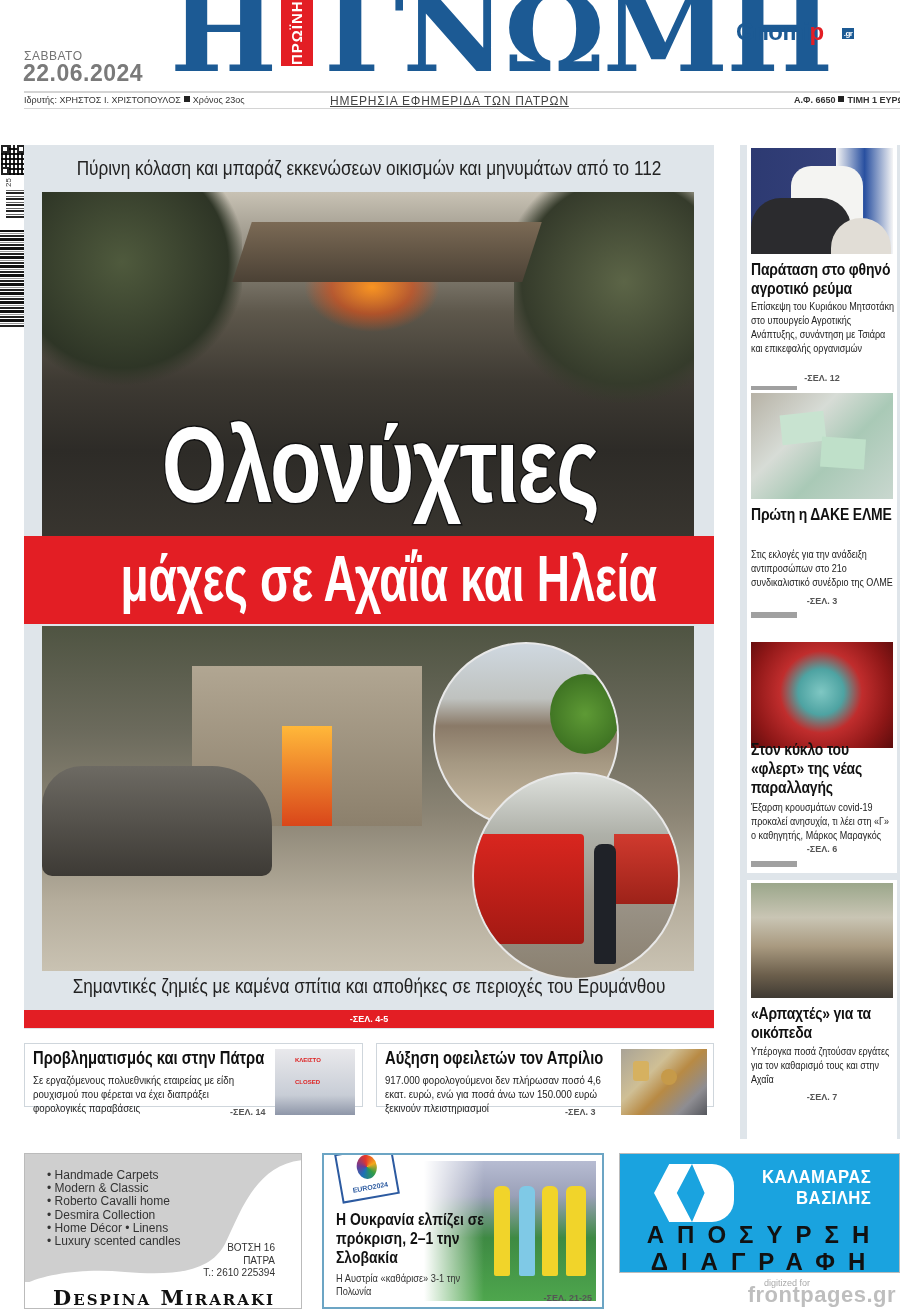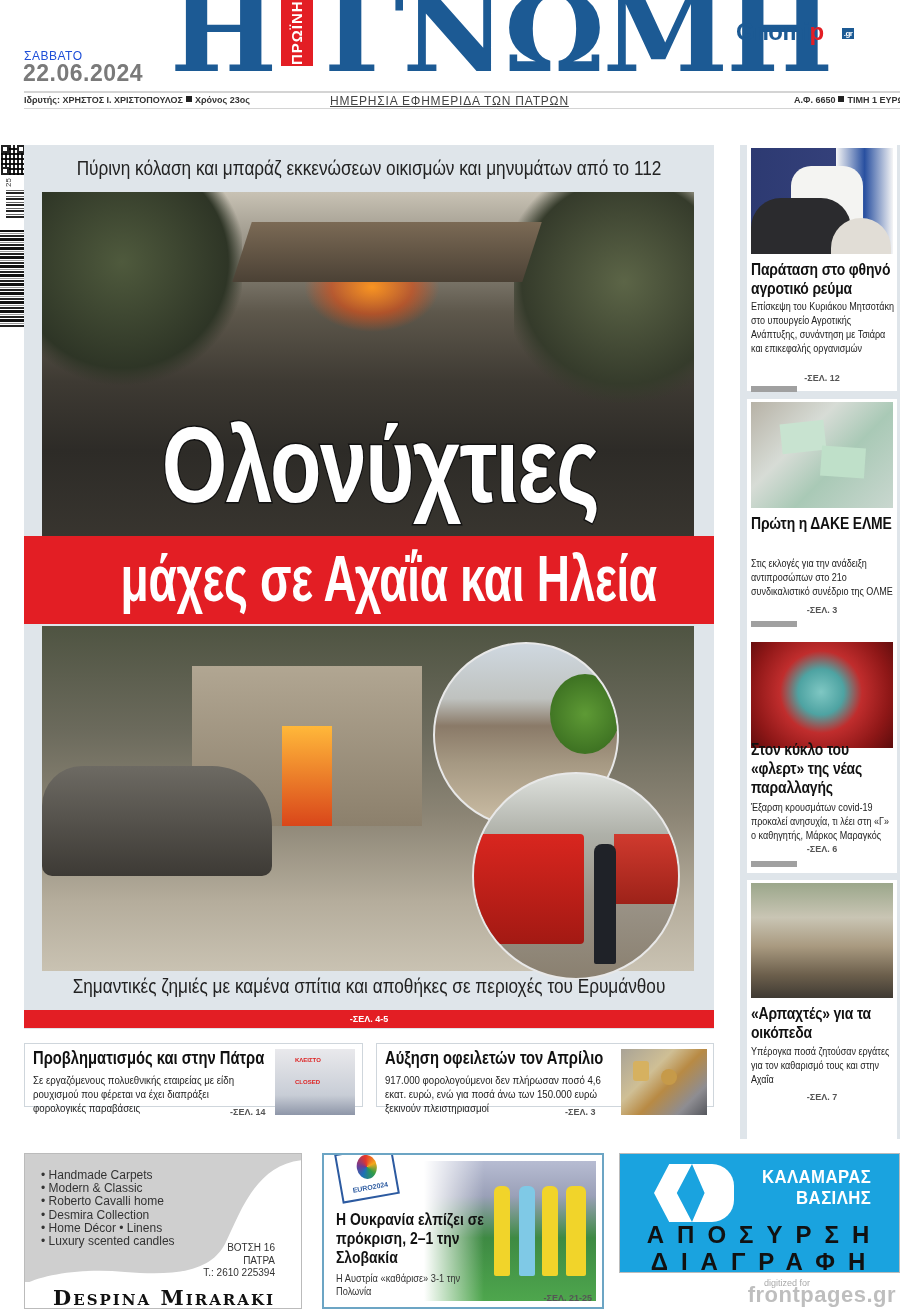--- a/index.html
+++ b/index.html
@@ -1,31 +1,31 @@
 <!DOCTYPE html>
 <html><head>
 <meta charset="utf-8">
 <style>
   * { box-sizing: border-box; margin: 0; padding: 0; }
   html, body { width: 900px; height: 1311px; background: #ffffff; overflow: hidden; }
   body { position: relative; font-family: "Liberation Sans", sans-serif; color: #111; }
   .abs { position: absolute; }
 
   
-  .day { left: 24px; top: 49px; font-size: 12px; color: #1d4ed8; letter-spacing: 0.5px; }
+  .day { left: 24px; top: 49px; font-size: 12px; color: #737373; letter-spacing: 0.5px; }
   .date { left: 23px; top: 60px; font-size: 23px; font-weight: bold; color: #7a7a7a; letter-spacing: 0.5px; }
   .logo { left: 170px; top: -14px; height: 94px; display: flex; align-items: flex-end; }
   .logo .big { font-family: "DejaVu Serif", serif; font-weight: bold; color: #1c5a94; font-size: 108px; line-height: 94px; letter-spacing: -2px; transform: scaleX(1.05); transform-origin: left; }
   .logo .proini { position: absolute; left: 111px; top: 14px; width: 32px; height: 66px; background: #e31e24; color: #fff; font-size: 15px; font-weight: bold; writing-mode: vertical-rl; transform: rotate(180deg); text-align: center; line-height: 32px; letter-spacing: 1px; }
   .gnomip { left: 736px; top: 18px; font-size: 24px; color: #1c5a94; font-weight: bold; letter-spacing: -0.5px; }
   .gnomip .p { color: #e31e24; }
   .gnomip .gr { display: inline-block; background: #1c5a94; color: #fff; font-size: 8px; padding: 1px 2px; vertical-align: middle; margin-left: 18px; }
   .rule1 { left: 24px; top: 91px; width: 876px; height: 2px; background: #d4d4d4; }
   .rule2 { left: 24px; top: 108px; width: 876px; height: 1px; background: #d4d4d4; }
-  .founder { left: 24px; top: 95px; font-size: 9px; font-weight: bold; color: #333; }
+  .founder { left: 24px; top: 95px; font-size: 9px; font-weight: normal; color: #333; }
   .daily { left: 330px; top: 94px; font-size: 12px; color: #444; letter-spacing: 0.8px; text-decoration: underline; }
   .issue { left: 778px; top: 95px; font-size: 9px; font-weight: bold; color: #333; white-space: nowrap; margin-left: 16px; }
   .sq { display: inline-block; width: 6px; height: 6px; background: #222; margin: 0 3px; vertical-align: 1px; }
 
   
   .qr { left: 1px; top: 145px; width: 24px; height: 30px; background:
       repeating-linear-gradient(90deg,#222 0 2px,#fff 2px 4px),
       repeating-linear-gradient(0deg,#222 0 2px,#fff 2px 5px); background-blend-mode: multiply; }
   .qr-corner { position: absolute; width: 8px; height: 8px; border: 2px solid #222; background: #fff; }
   .barcode1 { left: 6px; top: 190px; width: 22px; height: 28px; background: repeating-linear-gradient(0deg,#222 0 2px,#fff 2px 3px,#666 3px 4px,#fff 4px 6px); }
@@ -76,21 +76,21 @@
   
   .sec-box { top: 1043px; height: 64px; background: #fff; border: 1px solid #cfd6dc; }
   .sec-title { position: absolute; left: 8px; top: 4px; font-size: 18px; font-weight: bold; color: #111; transform: scaleX(0.82); transform-origin: left; white-space: nowrap; }
   .sec-text { position: absolute; left: 8px; top: 29px; font-size: 11.5px; line-height: 14px; color: #222; transform: scaleX(0.84); transform-origin: left; width: 320px; }
   .sec-page { position: absolute; font-size: 9px; font-weight: bold; color: #555; }
   .sec-photo { position: absolute; top: 7px; width: 80px; height: 73px; }
 
   
   .ad1 { left: 24px; top: 1153px; width: 278px; height: 156px; border: 1px solid #bbb; background: #fff; overflow: hidden; }
   .ad1-swoosh { position: absolute; left: 0; top: 0; width: 278px; height: 128px; background: #cfcfcf; clip-path: path("M0 0 L278 0 L278 6 C230 10 215 60 200 90 C185 118 150 122 100 118 C60 114 20 120 0 130 Z"); }
-  .ad1-list { position: absolute; left: 16px; top: 15px; font-size: 12px; line-height: 13.2px; color: #333; list-style: none; }
+  .ad1-list { position: absolute; left: 22px; top: 15px; font-size: 12px; line-height: 13.2px; color: #333; list-style: none; }
   .ad1-list li::before { content: "• "; }
   .ad1-addr { position: absolute; right: 26px; top: 88px; font-size: 10px; line-height: 12.5px; color: #333; text-align: right; }
   .ad1-brand { position: absolute; left: 0; top: 131px; width: 278px; text-align: center; font-family: "DejaVu Serif", serif; font-size: 21px; color: #111; letter-spacing: 2px; font-variant: small-caps; font-weight: bold; }
 
   .ad2 { left: 322px; top: 1153px; width: 282px; height: 156px; border: 2px solid #6ca5c4; background: #fff; overflow: hidden; }
   .ad2-photo { position: absolute; right: 6px; top: 6px; width: 172px; height: 140px; background: linear-gradient(180deg,#b7bcd2 0%,#9aa0b8 25%,#3e8a43 55%,#4ea64d 100%); }
   .ad2-photo .fade { position: absolute; left: 0; top: 0; width: 60px; height: 140px; background: linear-gradient(90deg,#fff,rgba(255,255,255,0)); }
   .ad2-photo .pl { position: absolute; width: 16px; height: 90px; top: 25px; background: #f1d42a; border-radius: 6px 6px 2px 2px; }
   .euro-badge { position: absolute; left: 14px; top: -6px; width: 58px; height: 50px; border: 2px solid #2c5aa0; background: #fff; transform: rotate(-10deg); }
   .euro-badge .trophy { position: absolute; left: 18px; top: 4px; width: 20px; height: 24px; border-radius: 50%; background: conic-gradient(#e4352c,#f6a71b,#2e9c48,#1b70b8,#6f3b94,#e4352c); }
@@ -185,21 +185,21 @@
       <div style="position:absolute;left:40px;top:18px;width:72px;height:60px;background:#f4f4f2;border-radius:20px 20px 4px 4px"></div>
       <div style="position:absolute;left:0;top:50px;width:100px;height:56px;background:#2b2b2e;border-radius:30px 30px 0 0"></div>
       <div style="position:absolute;left:80px;top:70px;width:60px;height:36px;background:#e1ddd6;border-radius:30px 30px 0 0"></div>
     </div>
     <div class="rc-title" style="top:115px">Παράταση στο φθηνό αγροτικό ρεύμα</div>
     <div class="rc-text" style="top:154px">Επίσκεψη του Κυριάκου Μητσοτάκη στο υπουργείο Αγροτικής Ανάπτυξης, συνάντηση με Τσιάρα και επικεφαλής οργανισμών</div>
     <div class="rc-page" style="top:228px">-ΣΕΛ. 12</div>
     <div class="rc-sep" style="top:241px"></div>
   </div>
 
-  <div class="rc-card" style="top:254px;height:298px">
+  <div class="rc-card" style="top:245px;height:298px">
     <div class="rc-photo" style="background:linear-gradient(135deg,#b7b2a6 0%,#d7dcd6 35%,#a9c9b6 60%,#c9d7cf 100%);">
       <div style="position:absolute;left:30px;top:20px;width:44px;height:30px;background:#c8e3d0;transform:rotate(-6deg)"></div>
       <div style="position:absolute;left:70px;top:45px;width:44px;height:30px;background:#bfe0c9;transform:rotate(4deg)"></div>
     </div>
     <div class="rc-title" style="top:115px">Πρώτη η ΔΑΚΕ ΕΛΜΕ</div>
     <div class="rc-text" style="top:157px">Στις εκλογές για την ανάδειξη αντιπροσώπων στο 21ο συνδικαλιστικό συνέδριο της ΟΛΜΕ</div>
     <div class="rc-page" style="top:206px">-ΣΕΛ. 3</div>
     <div class="rc-sep" style="top:222px"></div>
   </div>
 

